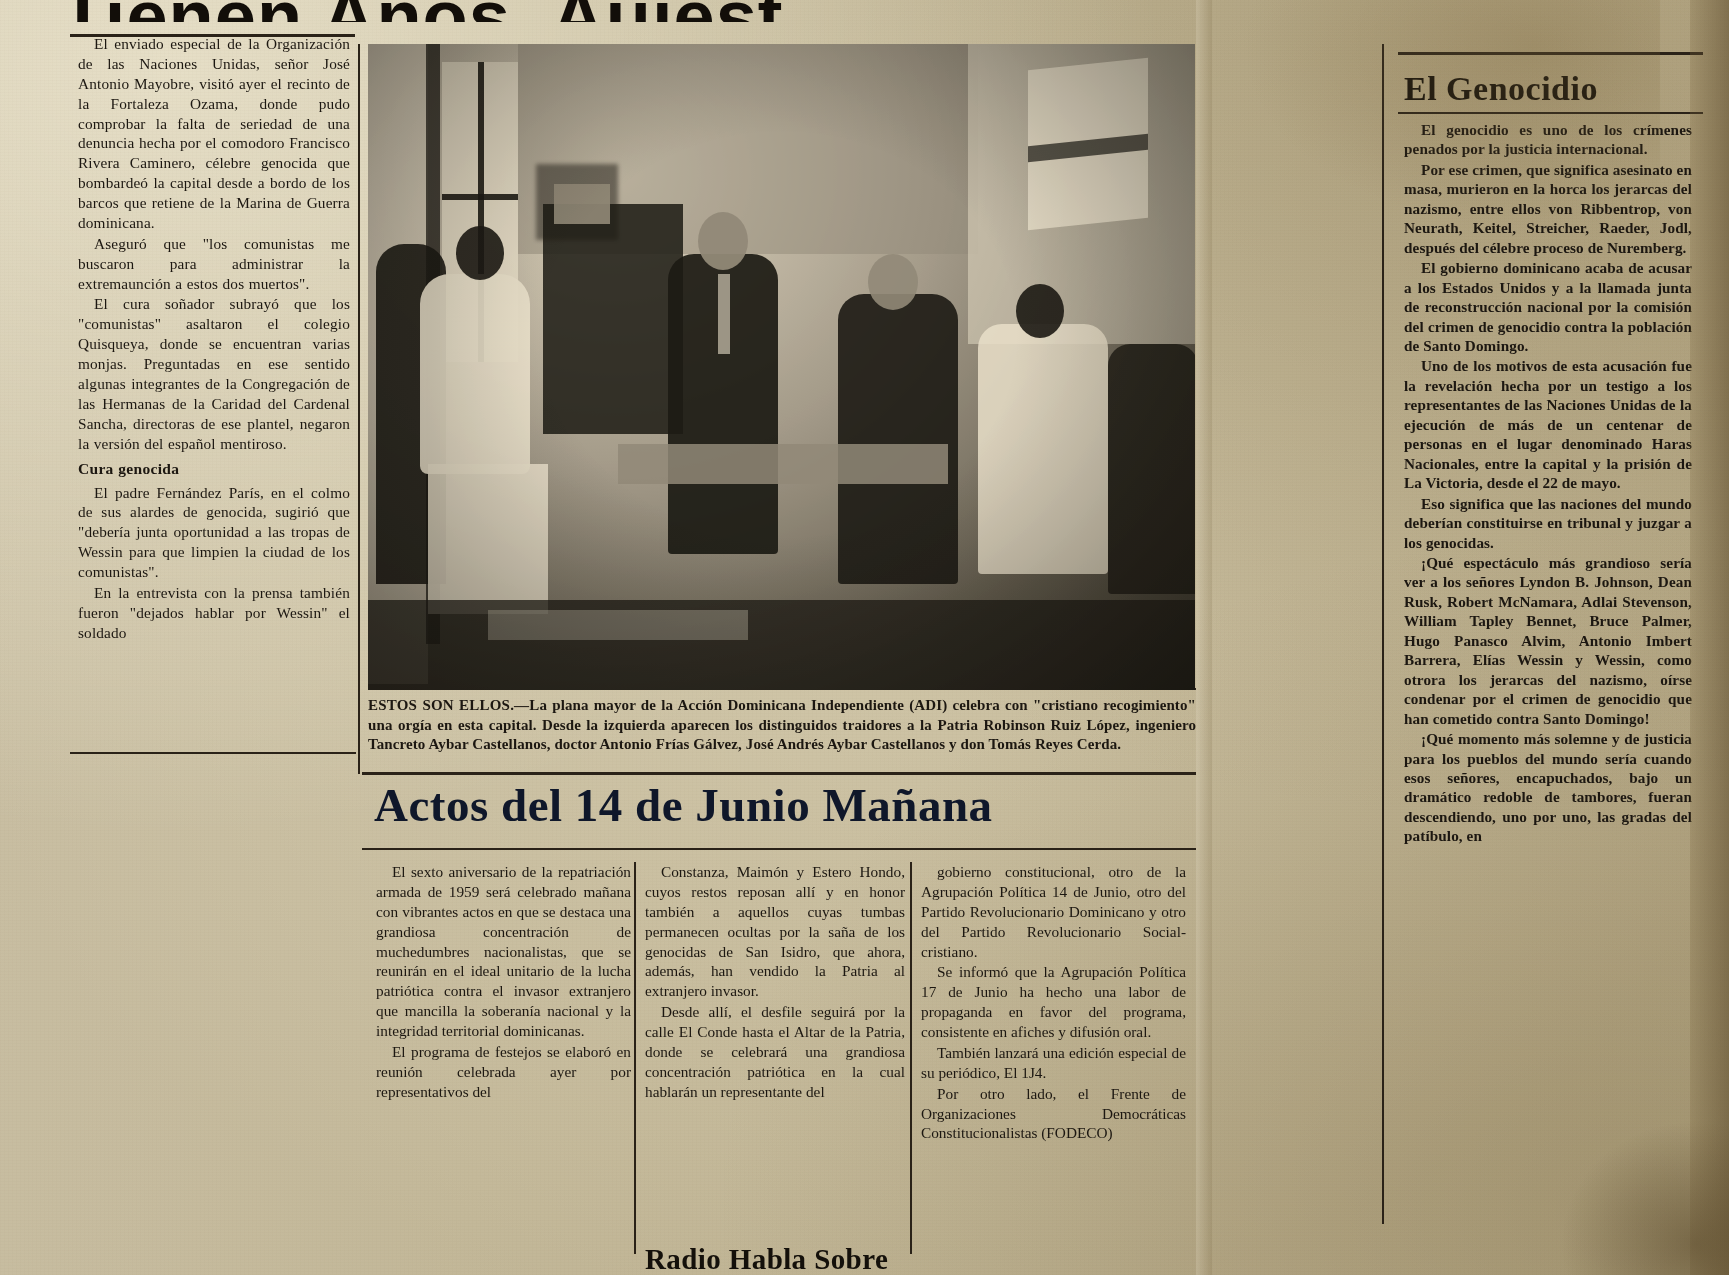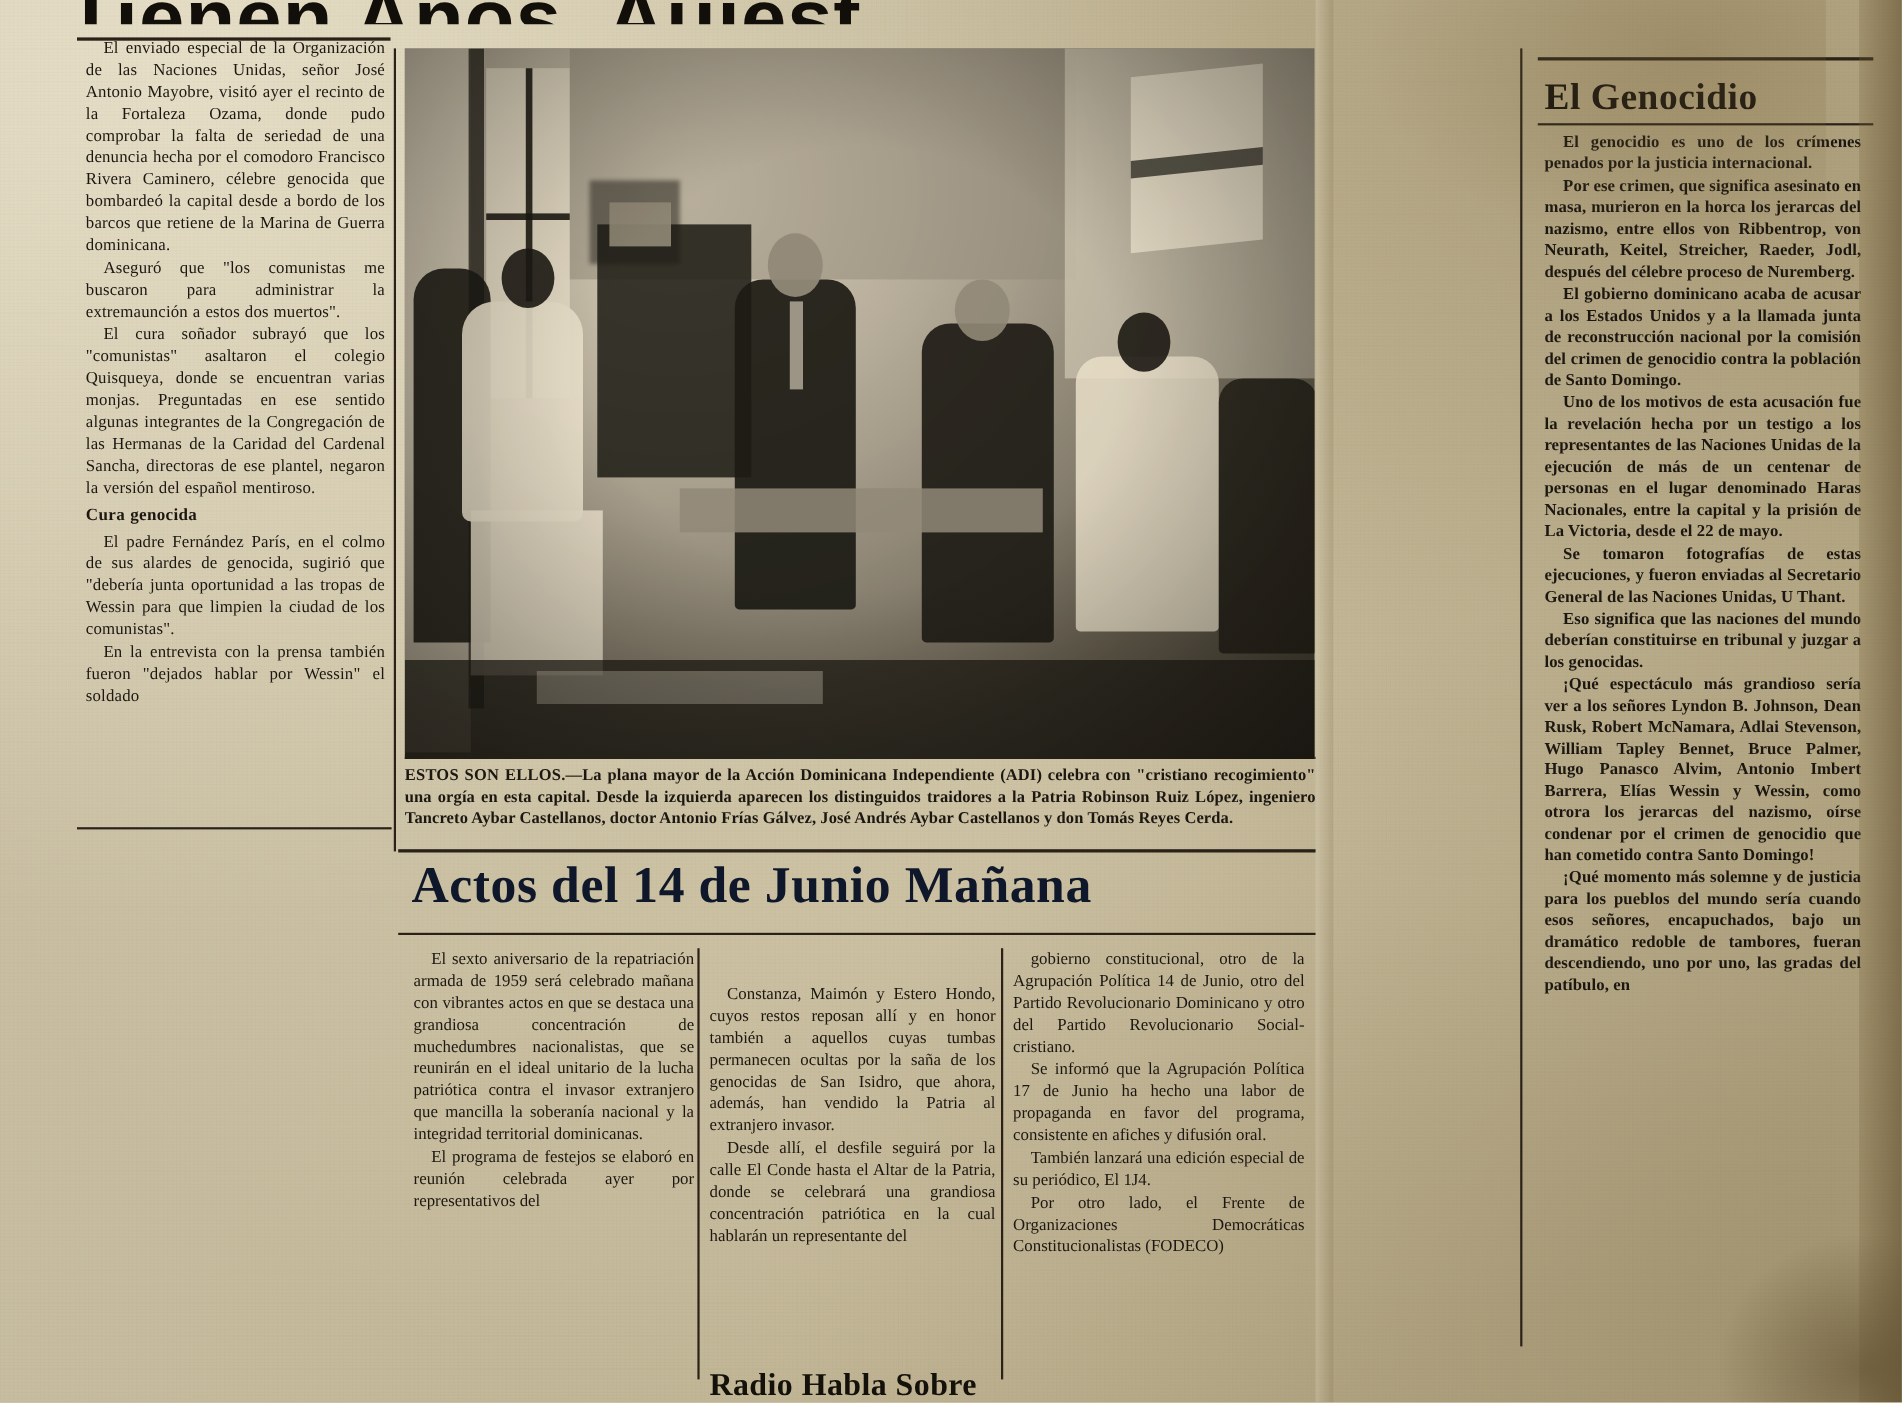--- a/index.html
+++ b/index.html
@@ -183,21 +183,21 @@
     position: absolute;
     top: 862px;
     font-size: 15.3px;
     line-height: 1.30;
     text-align: justify;
     hyphens: auto;
     -webkit-hyphens: auto;
   }
   .bcol p { margin: 0 0 1px 0; text-indent: 16px; }
   #bcol-1 { left: 376px; width: 255px; }
-  #bcol-2 { left: 645px; width: 260px; margin-top: 32px; }
+  #bcol-2 { left: 645px; width: 260px; }
   #bcol-3 { left: 921px; width: 265px; }
 
   .radio-head {
     position: absolute;
     left: 645px;
     top: 1243px;
     font-family: "Liberation Serif", serif;
     font-weight: bold;
     font-size: 29px;
     color: #14100a;
@@ -301,21 +301,20 @@
     </div>
 
     <div class="radio-head">Radio Habla Sobre</div>
 
     <div class="genocidio-head">El Genocidio</div>
     <div class="col" id="col-right">
       <p>El genocidio es uno de los crímenes penados por la justicia internacional.</p>
       <p>Por ese crimen, que significa asesinato en masa, murieron en la horca los jerarcas del nazismo, entre ellos von Ribbentrop, von Neurath, Keitel, Streicher, Raeder, Jodl, después del célebre proceso de Nuremberg.</p>
       <p>El gobierno dominicano acaba de acusar a los Estados Unidos y a la llamada junta de reconstrucción nacional por la comisión del crimen de genocidio contra la población de Santo Domingo.</p>
       <p>Uno de los motivos de esta acusación fue la revelación hecha por un testigo a los representantes de las Naciones Unidas de la ejecución de más de un centenar de personas en el lugar denominado Haras Nacionales, entre la capital y la prisión de La Victoria, desde el 22 de mayo.</p>
-      <p>Se tomaron fotografías de estas ejecuciones, y fueron enviadas al Secretario General de las Naciones Unidas, U Thant.</p>
       <p>Eso significa que las naciones del mundo deberían constituirse en tribunal y juzgar a los genocidas.</p>
       <p>¡Qué espectáculo más grandioso sería ver a los señores Lyndon B. Johnson, Dean Rusk, Robert McNamara, Adlai Stevenson, William Tapley Bennet, Bruce Palmer, Hugo Panasco Alvim, Antonio Imbert Barrera, Elías Wessin y Wessin, como otrora los jerarcas del nazismo, oírse condenar por el crimen de genocidio que han cometido contra Santo Domingo!</p>
       <p>¡Qué momento más solemne y de justicia para los pueblos del mundo sería cuando esos señores, encapuchados, bajo un dramático redoble de tambores, fueran descendiendo, uno por uno, las gradas del patíbulo, en</p>
     </div>
 
   </div>
 
   <div class="crease" style="left:1690px; top:0; width:39px; height:1275px; background:linear-gradient(90deg, rgba(120,100,60,.25), rgba(90,72,40,.55));"></div>
   <div class="crease" style="left:1560px; top:1120px; width:169px; height:155px; background:radial-gradient(ellipse at 80% 80%, rgba(85,68,38,.55), rgba(85,68,38,0) 70%);"></div>
   <div class="crease" style="left:1240px; top:0; width:420px; height:230px; background:radial-gradient(ellipse at 70% 20%, rgba(120,98,55,.30), rgba(120,98,55,0) 70%);"></div>

